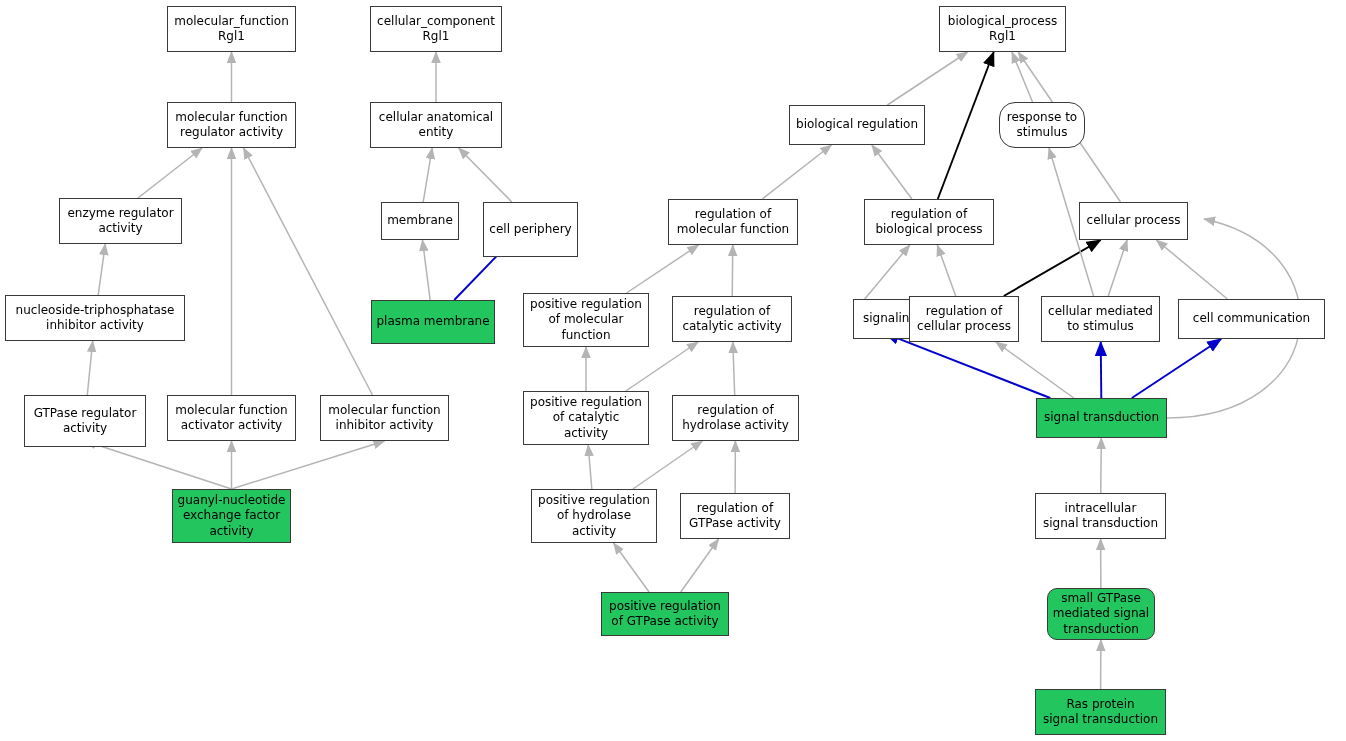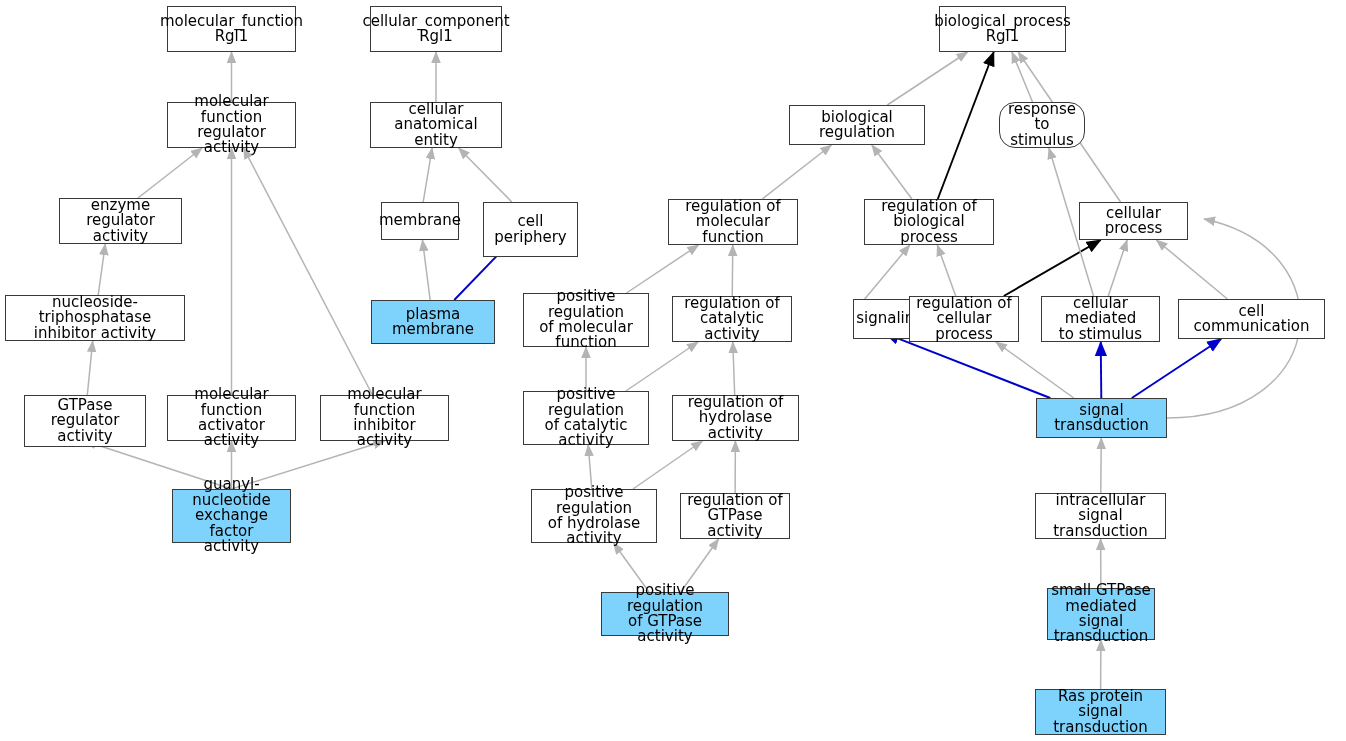--- a/index.html
+++ b/index.html
@@ -1,23 +1,23 @@
 <!DOCTYPE html>
 <html><head>
 <meta charset="utf-8">
 <style>
   html,body{margin:0;padding:0;background:#ffffff;}
   #stage{position:relative;width:1346px;height:741px;background:#ffffff;
          font-family:"DejaVu Sans","Liberation Sans",sans-serif;overflow:hidden;}
   #edges{position:absolute;left:0;top:0;width:1346px;height:741px;}
   .node{position:absolute;box-sizing:border-box;border:1.6px solid #3a3a3a;
         background:#ffffff;display:flex;align-items:center;justify-content:center;
-        text-align:center;font-size:15px;line-height:15.4px;color:#000000;
+        text-align:center;font-size:12px;line-height:15.4px;color:#000000;
         white-space:pre-line;padding:0 3px;}
-  .node.hl{background:#7dd3fc;}
+  .node.hl{background:#22c55e;}
 </style>
 </head>
 <body>
 
 <div id="stage">
   <svg id="edges" viewBox="0 0 1346 741" preserveAspectRatio="none">
     <defs>
       <marker id="ah-grey" markerWidth="9" markerHeight="9" refX="7.4" refY="3.2" orient="auto" markerUnits="strokeWidth">
         <path d="M0,0 L8,3.2 L0,6.4 z" fill="#b4b4b4"></path>
       </marker>
@@ -126,21 +126,21 @@
       <div class="node hl" style="left: 1036px; top: 398px; width: 131px; height: 40px;">signal transduction</div>
       <div class="node" style="left: 531px; top: 489px; width: 126px; height: 54px;">positive regulation
 of hydrolase
 activity</div>
       <div class="node" style="left: 680px; top: 493px; width: 110px; height: 46px;">regulation of
 GTPase activity</div>
       <div class="node" style="left: 1035px; top: 493px; width: 131px; height: 46px;">intracellular
 signal transduction</div>
       <div class="node hl" style="left: 601px; top: 592px; width: 128px; height: 44px;">positive regulation
 of GTPase activity</div>
-      <div class="node hl" style="left: 1047px; top: 588px; width: 108px; height: 52px;">small GTPase
+      <div class="node hl" style="left: 1047px; top: 588px; width: 108px; height: 52px; border-radius: 10px;">small GTPase
 mediated signal
 transduction</div>
       <div class="node hl" style="left: 1035px; top: 689px; width: 131px; height: 46px;">Ras protein
 signal transduction</div>
       <div class="node hl" style="left: 172px; top: 489px; width: 119px; height: 54px;">guanyl-nucleotide
 exchange factor
 activity</div>
     </div>
 </div>
 

